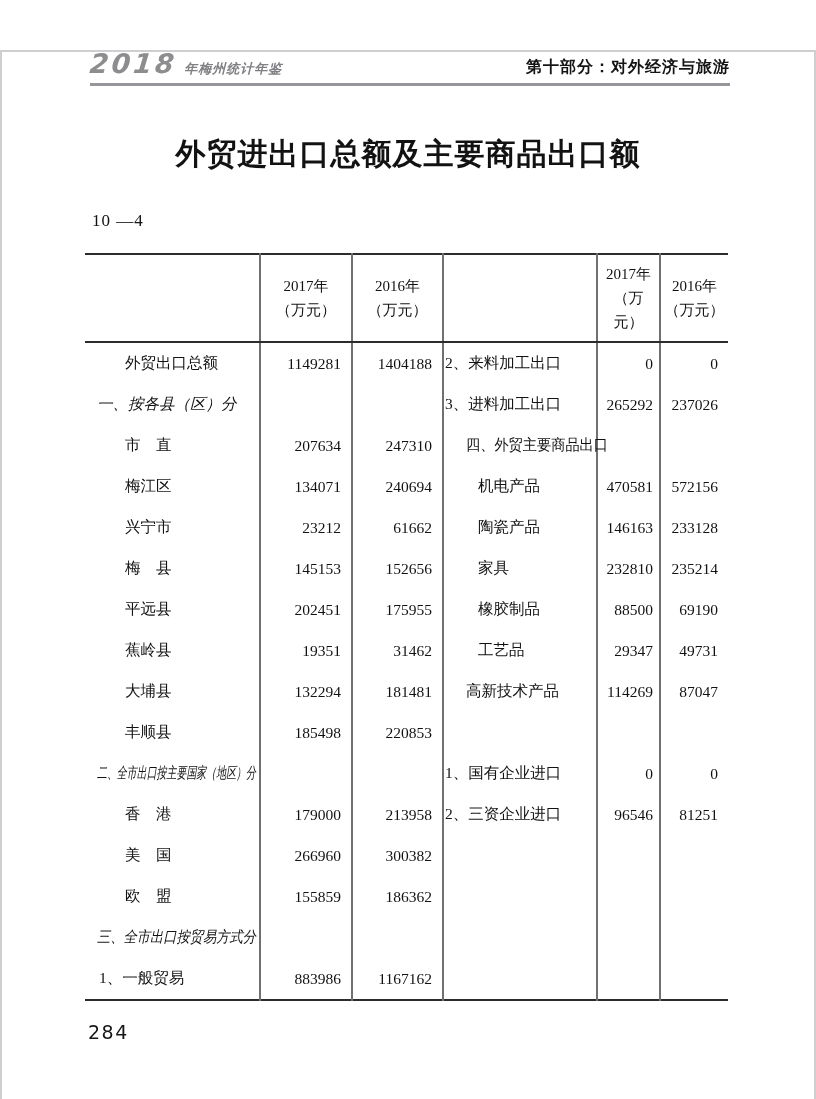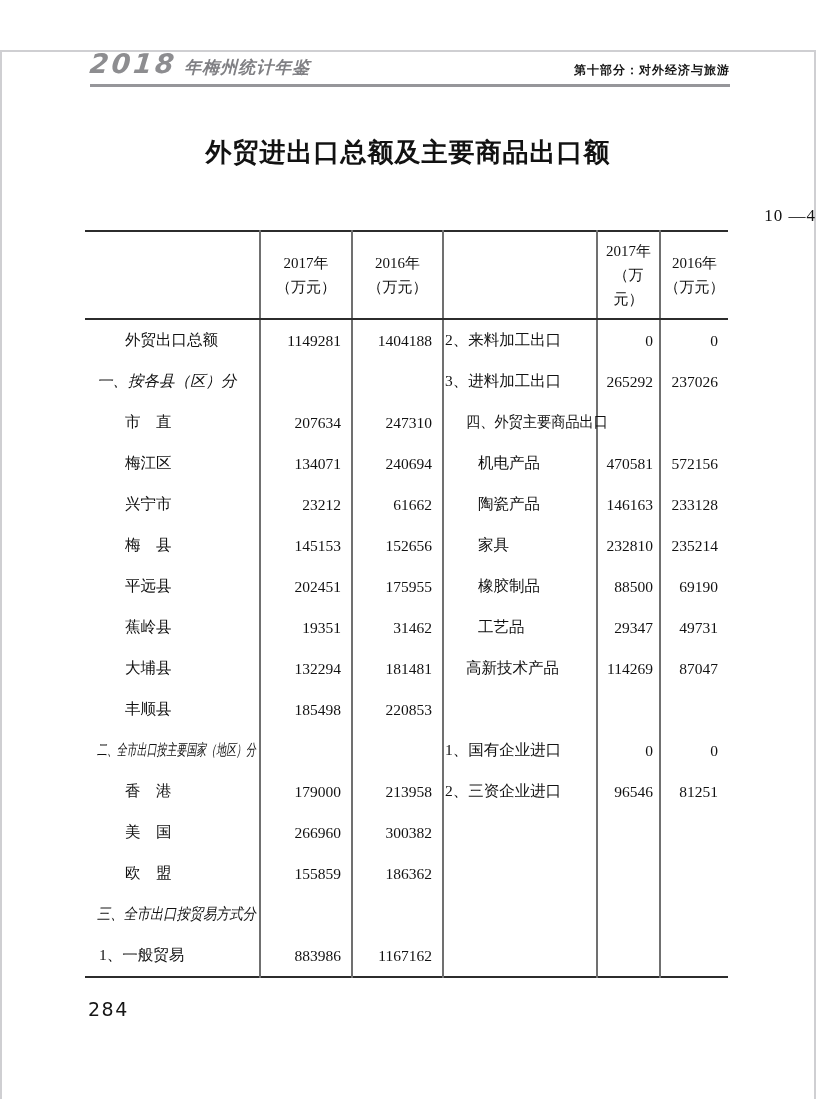--- a/index.html
+++ b/index.html
@@ -18,33 +18,33 @@
     border-bottom:3px solid #96969a;
   }
   .logo-wrap{display:flex;align-items:baseline;}
   .logo-year{
     font-family:"DejaVu Sans",sans-serif;font-style:italic;font-weight:bold;
     font-size:27px;line-height:1;color:#8d8d90;letter-spacing:3px;
     transform:skewX(-6deg);
   }
   .logo-suffix{
     font-family:"DejaVu Sans",sans-serif;font-style:italic;font-weight:bold;
-    font-size:17px;color:#808084;margin-left:7px;letter-spacing:1px;
+    font-size:13px;color:#808084;margin-left:7px;letter-spacing:1px;
   }
   .section-label{
     font-family:"DejaVu Sans",sans-serif;font-weight:bold;
-    font-size:12px;color:#141414;letter-spacing:1px;
+    font-size:16px;color:#141414;letter-spacing:1px;
   }
   
   .page-title{
     margin-top:48px;text-align:center;
-    font-size:26px;font-weight:bold;letter-spacing:1px;
+    font-size:30px;font-weight:bold;letter-spacing:1px;
   }
   .table-no{
-    margin:36px 0 4px 92px;font-size:17px;letter-spacing:1px;text-align:right;
+    margin:36px 0 22px 92px;font-size:17px;letter-spacing:1px;
   }
   
   table.stat{
     border-collapse:collapse;table-layout:fixed;
     width:643px;margin-left:85px;
     border-top:2.5px solid #2c2c2c;border-bottom:2.5px solid #2c2c2c;
   }
   table.stat thead td{
     height:84px;vertical-align:middle;text-align:center;
     font-size:15px;line-height:1.6;border-bottom:2px solid #2c2c2c;

